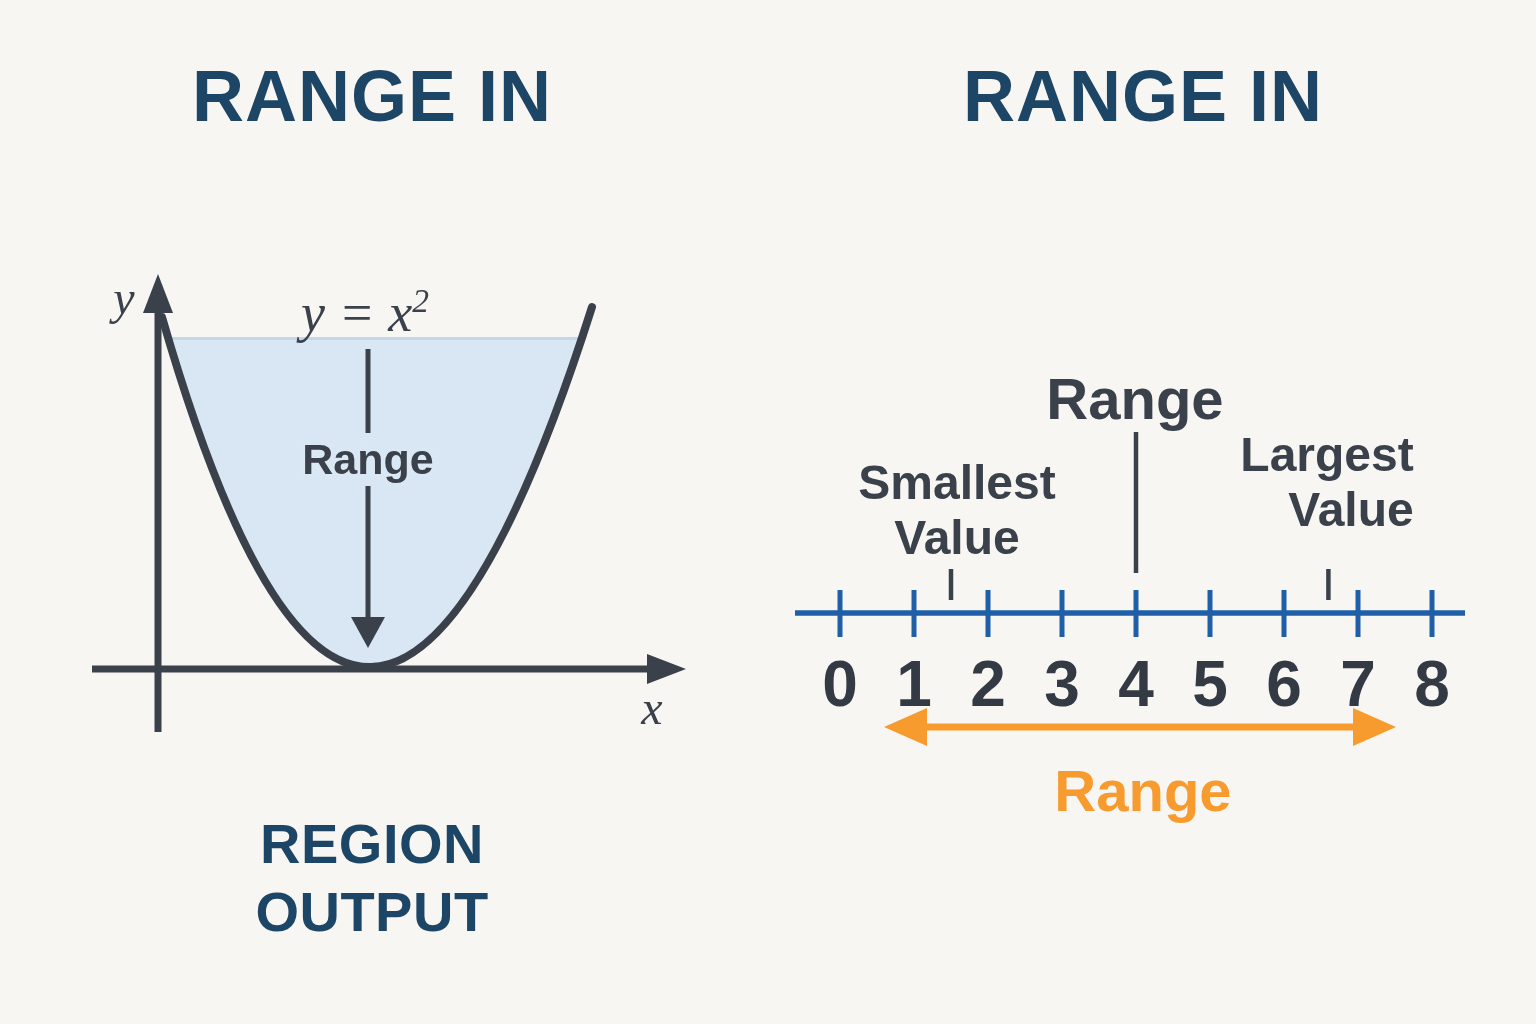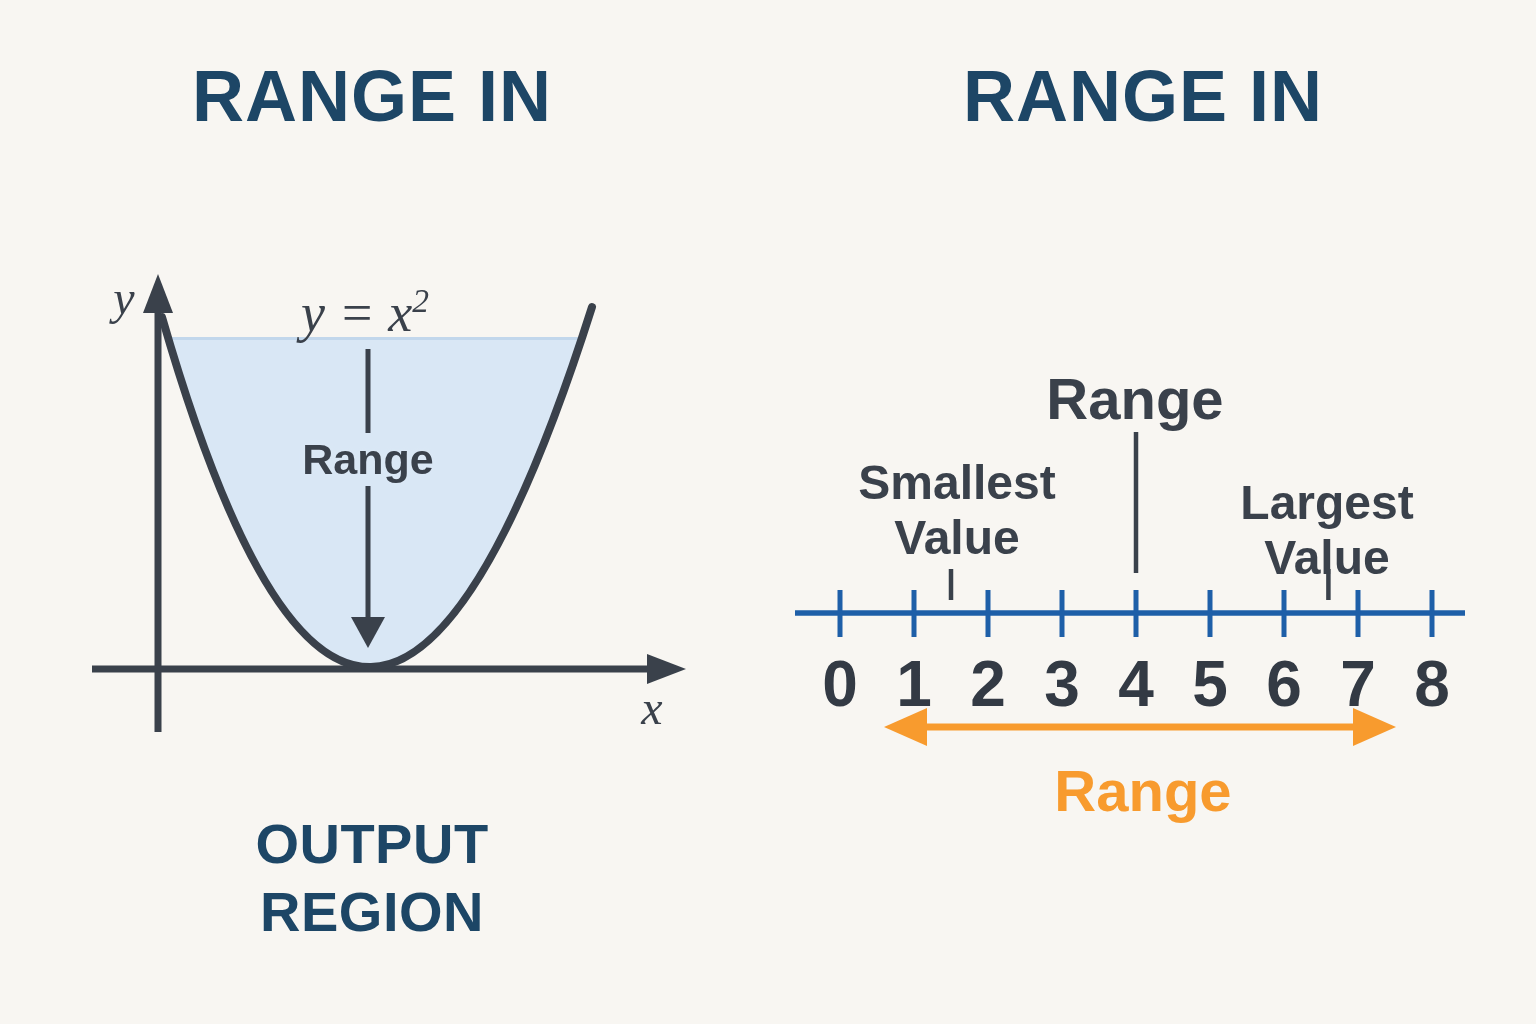--- a/index.html
+++ b/index.html
@@ -114,36 +114,36 @@
 
   <div class="abs math axis-letter ctrx" style="left:124px;top:274px;">y</div>
 
   <div class="abs math formula ctrx" style="left:358px;top:272px;margin-left:7px;"><span>y = x</span><sup>2</sup></div>
 
   <div class="abs slate-label range-in-parabola ctr" style="left:368px;top:459px;">Range</div>
 
   <div class="abs math axis-letter ctrx" style="left:652px;top:684px;">x</div>
 
   <div class="abs caption" style="left:72px;top:810px;width:600px;">
+    <div>REGION</div>
     <div>OUTPUT</div>
-    <div>REGION</div>
   </div>
 
   <div class="abs navy-title" style="left:840px;top:52px;width:606px;">
     <div>RANGE IN</div>
   </div>
 
   <div class="abs slate-label range-heading ctr" style="left:1135px;top:399px;">Range</div>
 
   <div class="abs slate-label value-label ctr" style="left:957px;top:510px;">
     <div>Smallest</div>
     <div>Value</div>
   </div>
 
-  <div class="abs slate-label value-label ctr" style="left:1327px;top:530px;">
+  <div class="abs slate-label value-label ctr" style="left:1327px;top:482px;text-align:right;">
     <div>Largest</div>
     <div>Value</div>
   </div>
 
   <div id="numberline-labels">
       <div class="num-label" style="left: 840px;">0</div>
       <div class="num-label" style="left: 914px;">1</div>
       <div class="num-label" style="left: 988px;">2</div>
       <div class="num-label" style="left: 1062px;">3</div>
       <div class="num-label" style="left: 1136px;">4</div>

